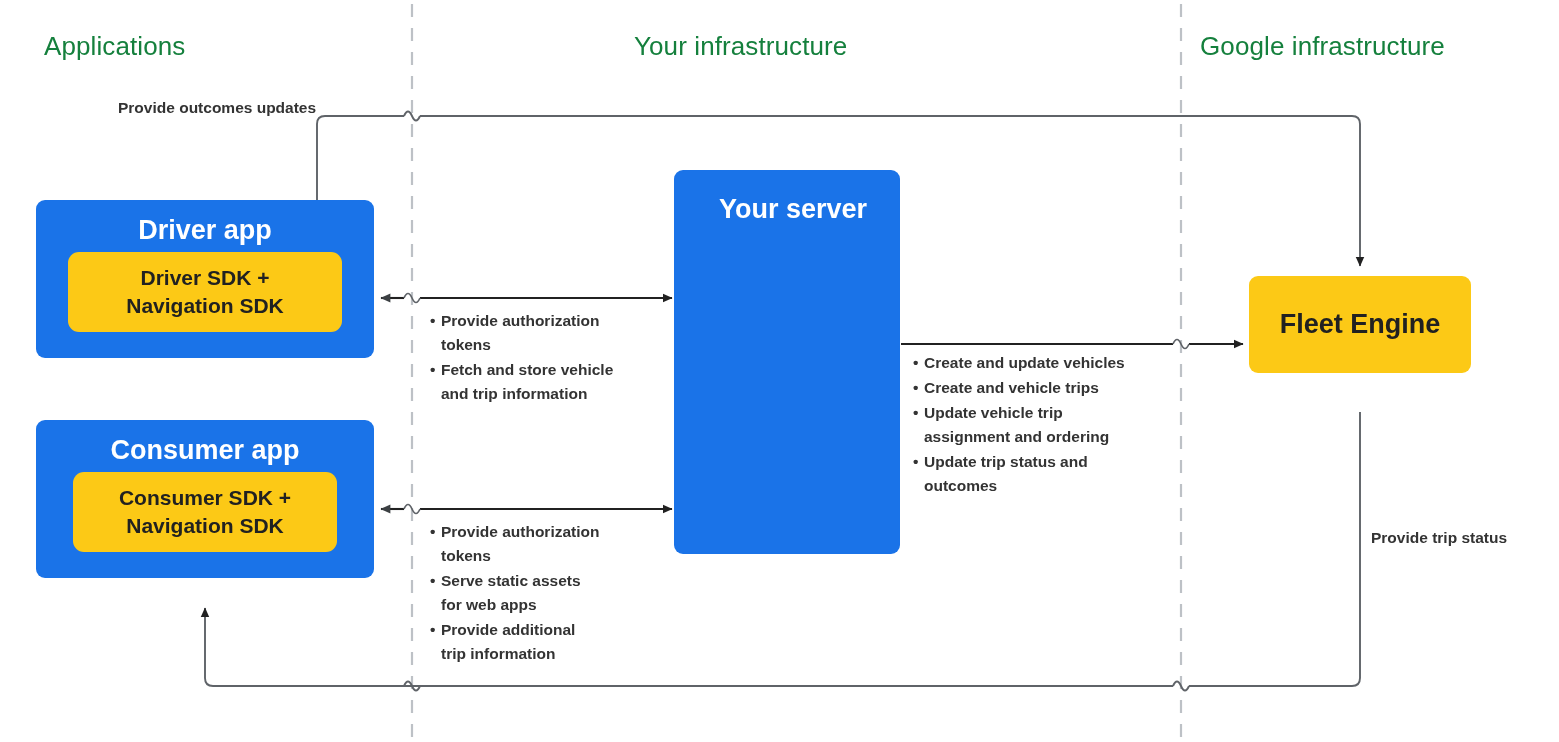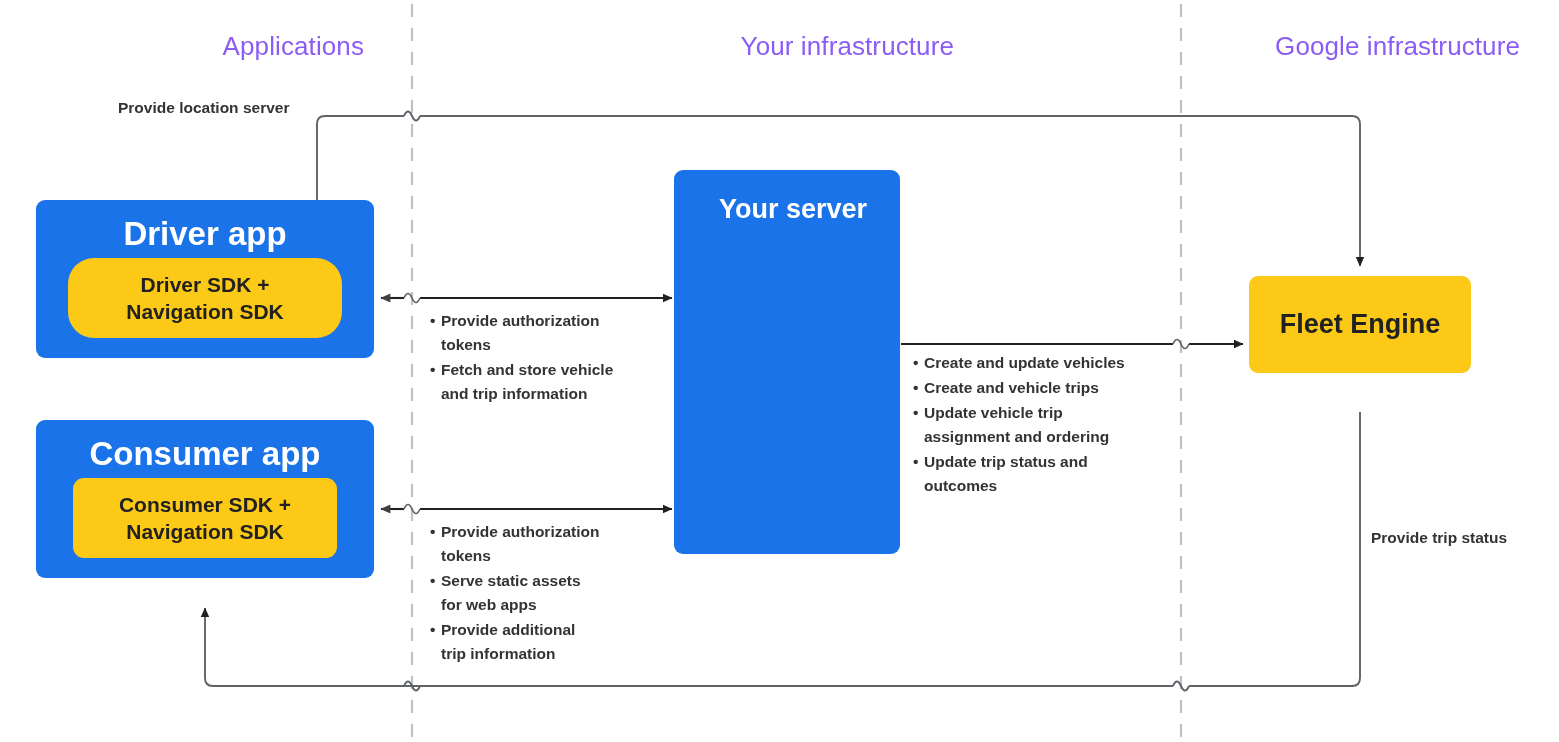--- a/index.html
+++ b/index.html
@@ -6,38 +6,38 @@
   body{width:1559px;height:742px;font-family:"Liberation Sans",sans-serif;-webkit-font-smoothing:antialiased;}
   #stage{position:relative;width:1559px;height:742px;background:#fff;overflow:hidden;}
 
   svg#wires{position:absolute;left:0;top:0;width:1559px;height:742px;pointer-events:none;}
 
   .col-header{
     position:absolute;
     font-family:"Liberation Sans",sans-serif;
     font-size:26px;
     font-weight:400;
-    color:#8b5cf6;
-    white-space:nowrap;
-    text-align:right;
+    color:#15803d;
+    white-space:nowrap;
+    text-align:left;
     letter-spacing:.1px;
   }
 
   .node{position:absolute;box-sizing:border-box;}
 
   .app-box{
     background:#1a73e8;
     border-radius:9px;
     display:flex;
     flex-direction:column;
     align-items:center;
   }
   .app-title{
     color:#ffffff;
-    font-size:33px;
+    font-size:27px;
     font-weight:bold;
     line-height:1.1;
     margin-top:16px;
     white-space:nowrap;
   }
   .sdk-box{
     background:#fcc916;
     border-radius:11px;
     color:#212121;
     font-size:21px;
@@ -162,37 +162,37 @@
     <g fill="none" stroke="#5f6368" stroke-width="1.9">
       <path d="M1360,412 L1360,678 Q1360,686 1352,686 L1189,686
                M1173,686 L213,686 Q205,686 205,678 L205,608" marker-end="url(#ah-dk)"></path>
       <path d="M1173,686 q4,-9 8,0 q4,9 8,0" stroke="#5f6368" stroke-width="1.9" fill="none"></path>
       <path d="M404,686 q4,-9 8,0 q4,9 8,0" stroke="#5f6368" stroke-width="1.9" fill="none"></path>
     </g>
   </svg>
 
   <div class="node app-box" style="left:36px;top:200px;width:338px;height:158px;">
     <div class="app-title">Driver app</div>
-    <div class="sdk-box" style="width:274px;height:80px;margin-top:6px;white-space:pre-line;border-radius:26px;">Driver SDK +
+    <div class="sdk-box" style="width:274px;height:80px;margin-top:6px;white-space:pre-line;">Driver SDK +
 Navigation SDK</div>
   </div>
 
   <div class="node app-box" style="left:36px;top:420px;width:338px;height:158px;">
     <div class="app-title">Consumer app</div>
     <div class="sdk-box" style="width:264px;height:80px;margin-top:6px;white-space:pre-line;">Consumer SDK +
 Navigation SDK</div>
   </div>
 
   <div class="node server-box" style="left:674px;top:170px;width:226px;height:384px;">
     <div class="server-title">Your server</div>
   </div>
 
   <div class="node engine-box" style="left:1249px;top:276px;width:222px;height:97px;">Fleet Engine</div>
 
-  <div class="edge-label" style="left:118px;top:96px;">Provide location server</div>
+  <div class="edge-label" style="left:118px;top:96px;">Provide outcomes updates</div>
 
   <div class="edge-label" style="left:1371px;top:526px;">Provide trip status</div>
 
   <ul class="bullets" style="left:430px;top:309px;width:230px;">
     <li style="white-space:pre-line;">Provide authorization
 tokens</li>
     <li style="white-space:pre-line;">Fetch and store vehicle
 and trip information</li>
   </ul>
 

